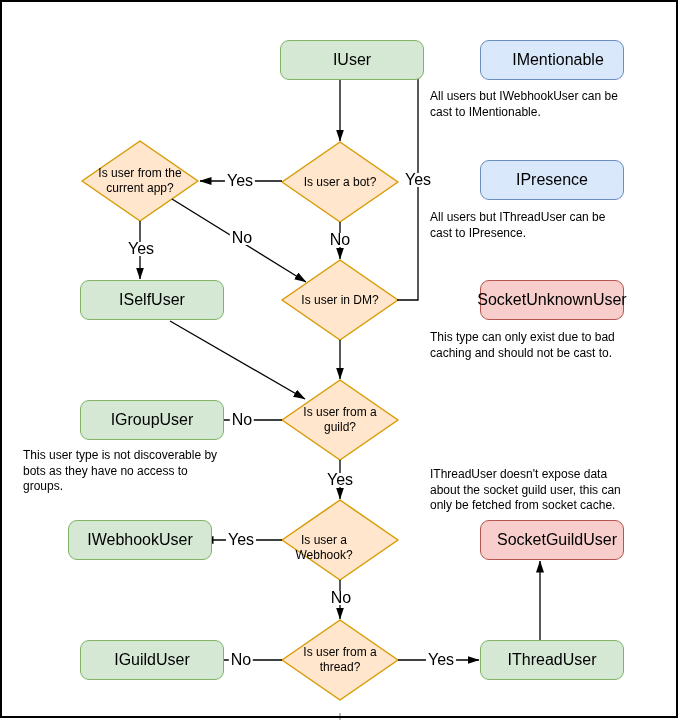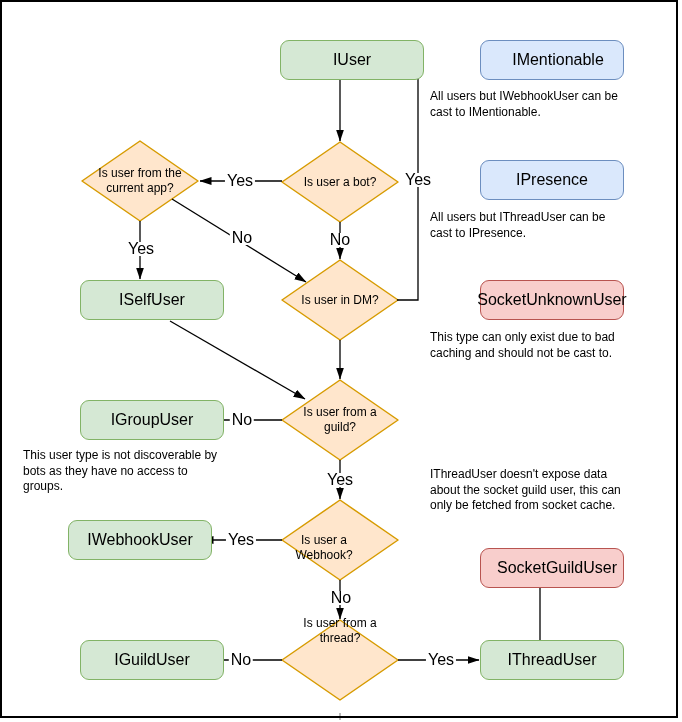--- a/index.html
+++ b/index.html
@@ -74,29 +74,29 @@
   </svg>
 
   <div class="node green" style="left:280px;top:40px;">IUser</div>
   <div class="node blue" style="left:480px;top:40px;padding-left:12px;">IMentionable</div>
   <div class="node blue" style="left:480px;top:160px;">IPresence</div>
   <div class="node red" style="left:480px;top:280px;">SocketUnknownUser</div>
   <div class="node green" style="left:80px;top:280px;">ISelfUser</div>
   <div class="node green" style="left:80px;top:400px;">IGroupUser</div>
   <div class="node green" style="left:68px;top:520px;">IWebhookUser</div>
   <div class="node green" style="left:80px;top:640px;">IGuildUser</div>
-  <div class="node red" style="left:480px;top:548px;padding-left:10px;">SocketGuildUser</div>
+  <div class="node red" style="left:480px;top:520px;padding-left:10px;">SocketGuildUser</div>
   <div class="node green" style="left:480px;top:640px;">IThreadUser</div>
 
   <div class="dlabel" style="left:292px;top:162px;">Is user a bot?</div>
   <div class="dlabel" style="left:92px;top:161px;">Is user from the current app?</div>
   <div class="dlabel" style="left:292px;top:280px;">Is user in DM?</div>
   <div class="dlabel" style="left:292px;top:400px;">Is user from a guild?</div>
   <div class="dlabel" style="left:276px;top:520px;margin-top:8px;">Is user a Webhook?</div>
-  <div class="dlabel" style="left:292px;top:611px;">Is user from a thread?</div>
+  <div class="dlabel" style="left:292px;top:640px;">Is user from a thread?</div>
 
   <span class="elabel" style="left:240px;top:181px;">Yes</span>
   <span class="elabel" style="left:340px;top:240px;">No</span>
   <span class="elabel" style="left:418px;top:180px;">Yes</span>
   <span class="elabel" style="left:242px;top:238px;">No</span>
   <span class="elabel" style="left:141px;top:249px;">Yes</span>
   <span class="elabel" style="left:242px;top:420px;">No</span>
   <span class="elabel" style="left:340px;top:480px;">Yes</span>
   <span class="elabel" style="left:241px;top:540px;">Yes</span>
   <span class="elabel" style="left:341px;top:598px;">No</span>

